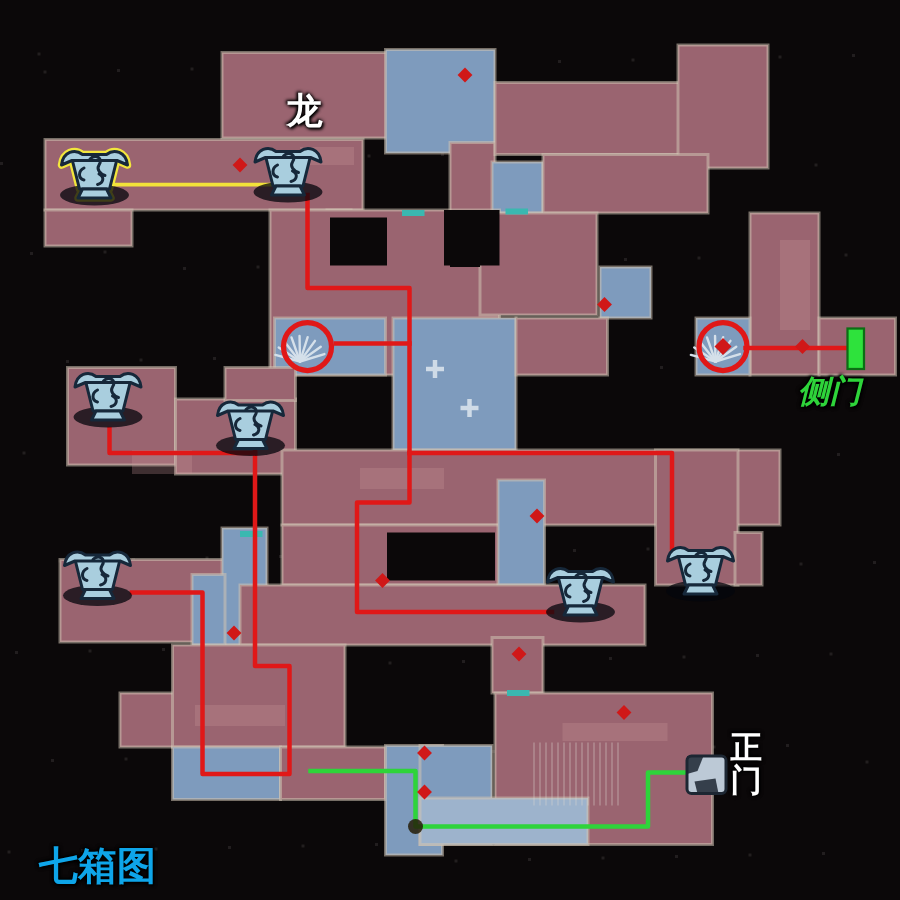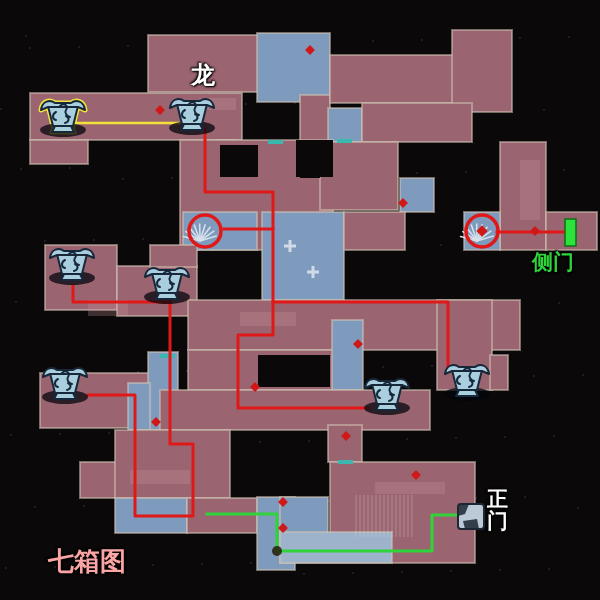--- a/index.html
+++ b/index.html
@@ -296,17 +296,17 @@
         <g transform="translate(467,379)">
           <use href="#chest"></use>
         </g>
       </g>
       <g>
         <use transform="translate(471,516)" href="#gate"></use>
         <rect x="565" y="219" width="11" height="27" fill="#2ee23c" stroke="#0c6e14" stroke-width="1.5"></rect>
       </g>
     </svg>
 <div class="map-label" style="left: 191px; top: 62px; font-size: 24px; color: rgb(255, 255, 255);">龙</div>
-    <div class="map-label" style="left: 532px; top: 251px; font-size: 21px; color: rgb(46, 212, 58);">侧门</div>
+    <div class="map-label" style="left: 532px; top: 251px; font-size: 21px; color: rgb(46, 212, 58); font-style: italic;">侧门</div>
     <div class="map-label" style="left: 487px; top: 488px; font-size: 21px; color: rgb(255, 255, 255);">正
 门</div>
-    <div class="map-label" style="left: 26px; top: 548px; font-size: 26px; color: #fca5a5; margin-left: 22px;">七箱图</div>
+    <div class="map-label" style="left: 26px; top: 564px; font-size: 26px; color: #0ea5e9;">七箱图</div>
   </div>
 
 </body></html>

